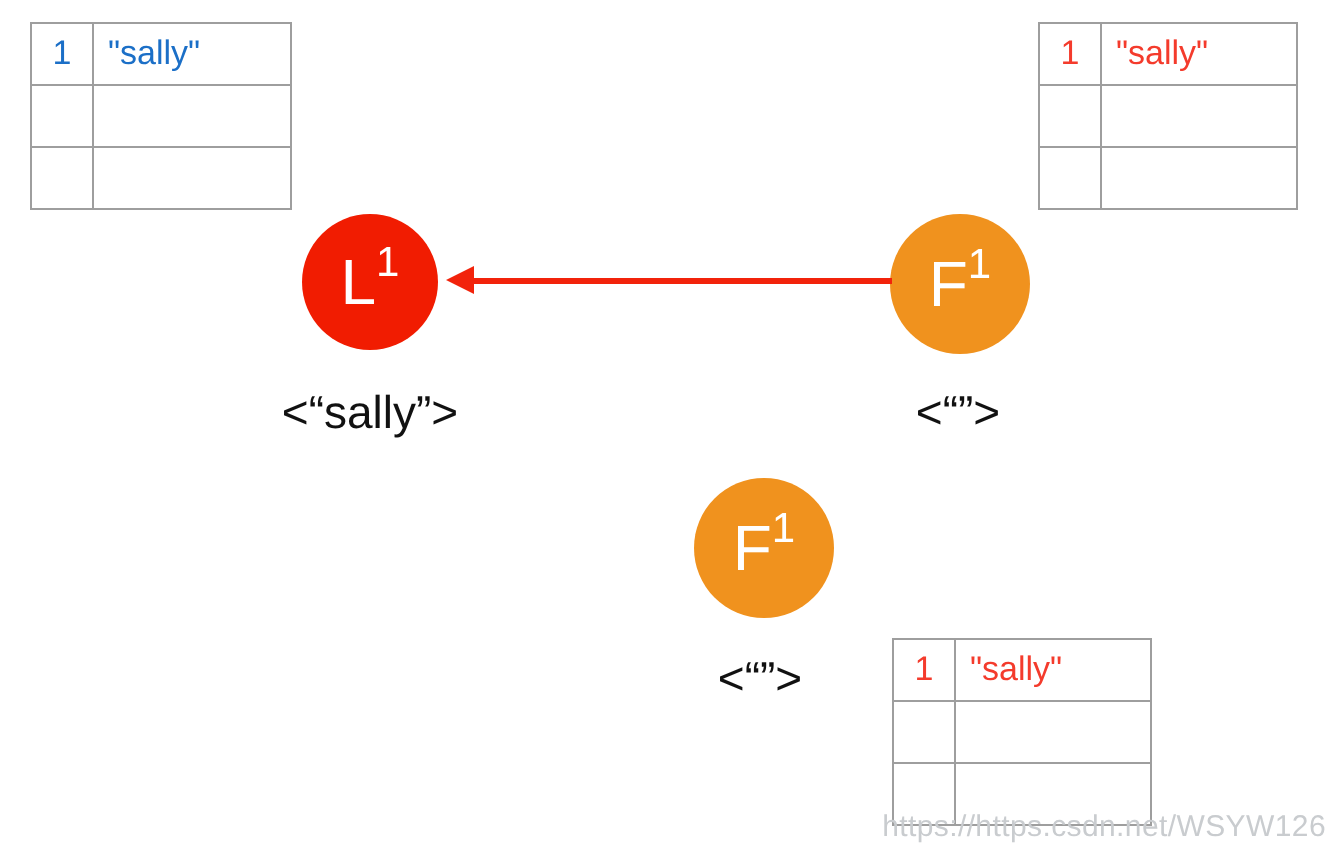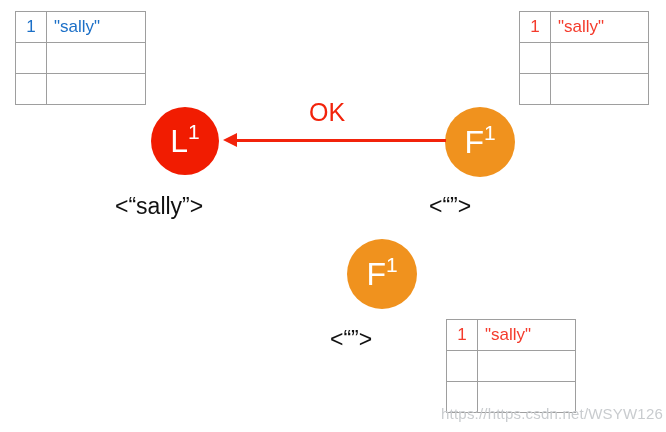--- a/index.html
+++ b/index.html
@@ -82,21 +82,21 @@
     text-align: center;
     font-size: 25px;
     color: #f2230b;
   }
 
   
   .caption {
     position: absolute;
     font-size: 23px;
     color: #111111;
-    text-align: left;
+    text-align: center;
   }
   #caption-leader          { left: 115px; top: 193px; width: 140px; }
   #caption-follower-right  { left: 429px; top: 193px; width: 100px; }
   #caption-follower-bottom { left: 330px; top: 326px; width: 100px; }
 
   
   .watermark {
     position: absolute;
     right: 3px; top: 405px;
     font-size: 15px;
@@ -170,21 +170,20 @@
       <span class="sup">1</span>
   </div>
 
   <div class="node" id="node-follower-bottom">
     <span class="ltr">F</span>
       <span class="sup">1</span>
   </div>
 
   <div class="arrow-line"></div>
   <div class="arrow-head"></div>
-  <div class="arrow-label">OK</div>
 
   <div class="caption" id="caption-leader">&lt;“sally”&gt;</div>
   <div class="caption" id="caption-follower-right">&lt;“”&gt;</div>
   <div class="caption" id="caption-follower-bottom">&lt;“”&gt;</div>
 
   <div class="watermark">https://https.csdn.net/WSYW126</div>
 
 </div>
 
 </body></html>

